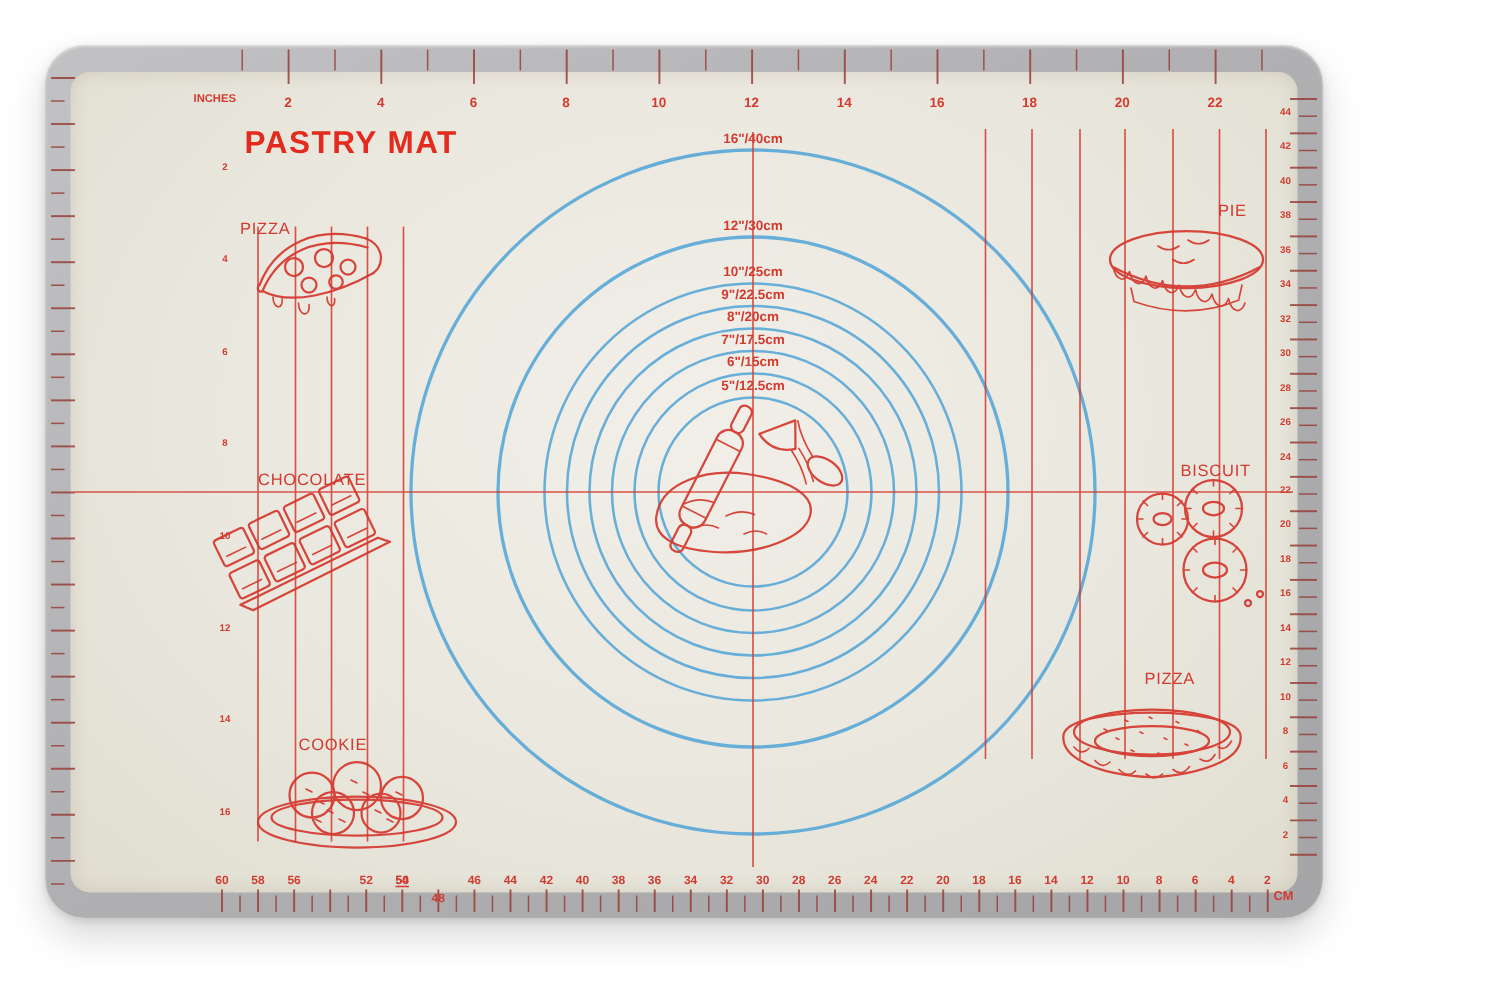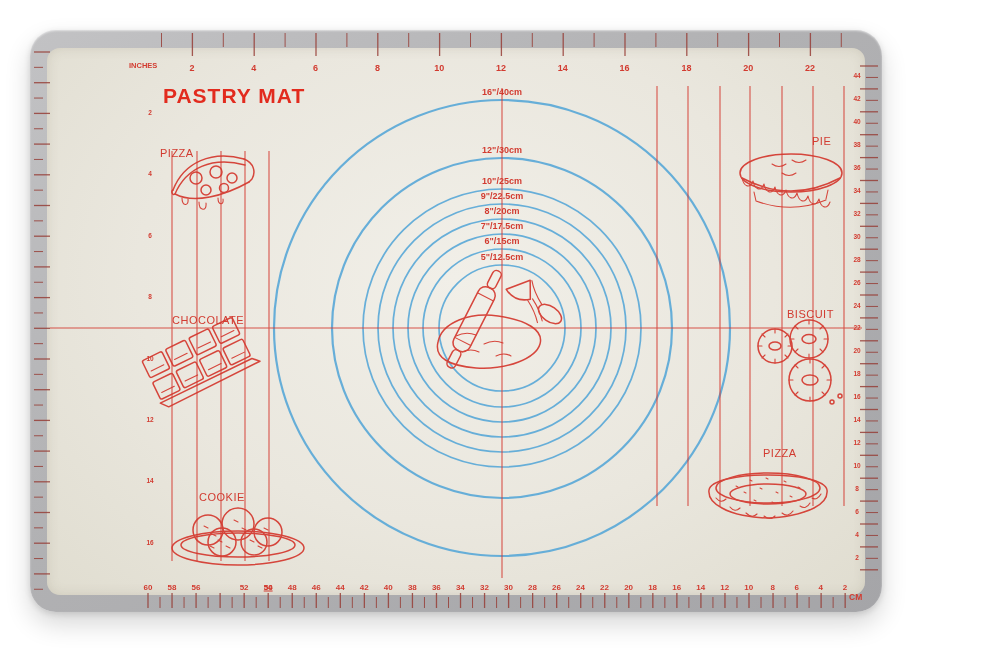--- a/index.html
+++ b/index.html
@@ -394,21 +394,21 @@
       <div class="rnum num-side" style="left: 857px; top: 488.1px;">8</div>
       <div class="rnum num-side" style="left: 857px; top: 511.05px;">6</div>
       <div class="rnum num-side" style="left: 857px; top: 534px;">4</div>
       <div class="rnum num-side" style="left: 857px; top: 556.95px;">2</div>
       <div class="rnum num-bottom" style="left: 148px; top: 587px;">60</div>
       <div class="rnum num-bottom" style="left: 172.03px; top: 587px;">58</div>
       <div class="rnum num-bottom" style="left: 196.06px; top: 587px;">56</div>
       <div class="rnum num-bottom" style="left: 220.09px; top: 587px; margin-left: 48px;">54</div>
       <div class="rnum num-bottom" style="left: 244.12px; top: 587px;">52</div>
       <div class="rnum num-bottom" style="left: 268.15px; top: 587px; text-decoration: underline;">50</div>
-      <div class="rnum num-bottom" style="left: 292.18px; top: 587px;">48</div>
+      <div class="rnum num-bottom" style="left: 292.18px; top: 599px;">48</div>
       <div class="rnum num-bottom" style="left: 316.21px; top: 587px;">46</div>
       <div class="rnum num-bottom" style="left: 340.24px; top: 587px;">44</div>
       <div class="rnum num-bottom" style="left: 364.27px; top: 587px;">42</div>
       <div class="rnum num-bottom" style="left: 388.3px; top: 587px;">40</div>
       <div class="rnum num-bottom" style="left: 412.33px; top: 587px;">38</div>
       <div class="rnum num-bottom" style="left: 436.36px; top: 587px;">36</div>
       <div class="rnum num-bottom" style="left: 460.39px; top: 587px;">34</div>
       <div class="rnum num-bottom" style="left: 484.42px; top: 587px;">32</div>
       <div class="rnum num-bottom" style="left: 508.45px; top: 587px;">30</div>
       <div class="rnum num-bottom" style="left: 532.48px; top: 587px;">28</div>

